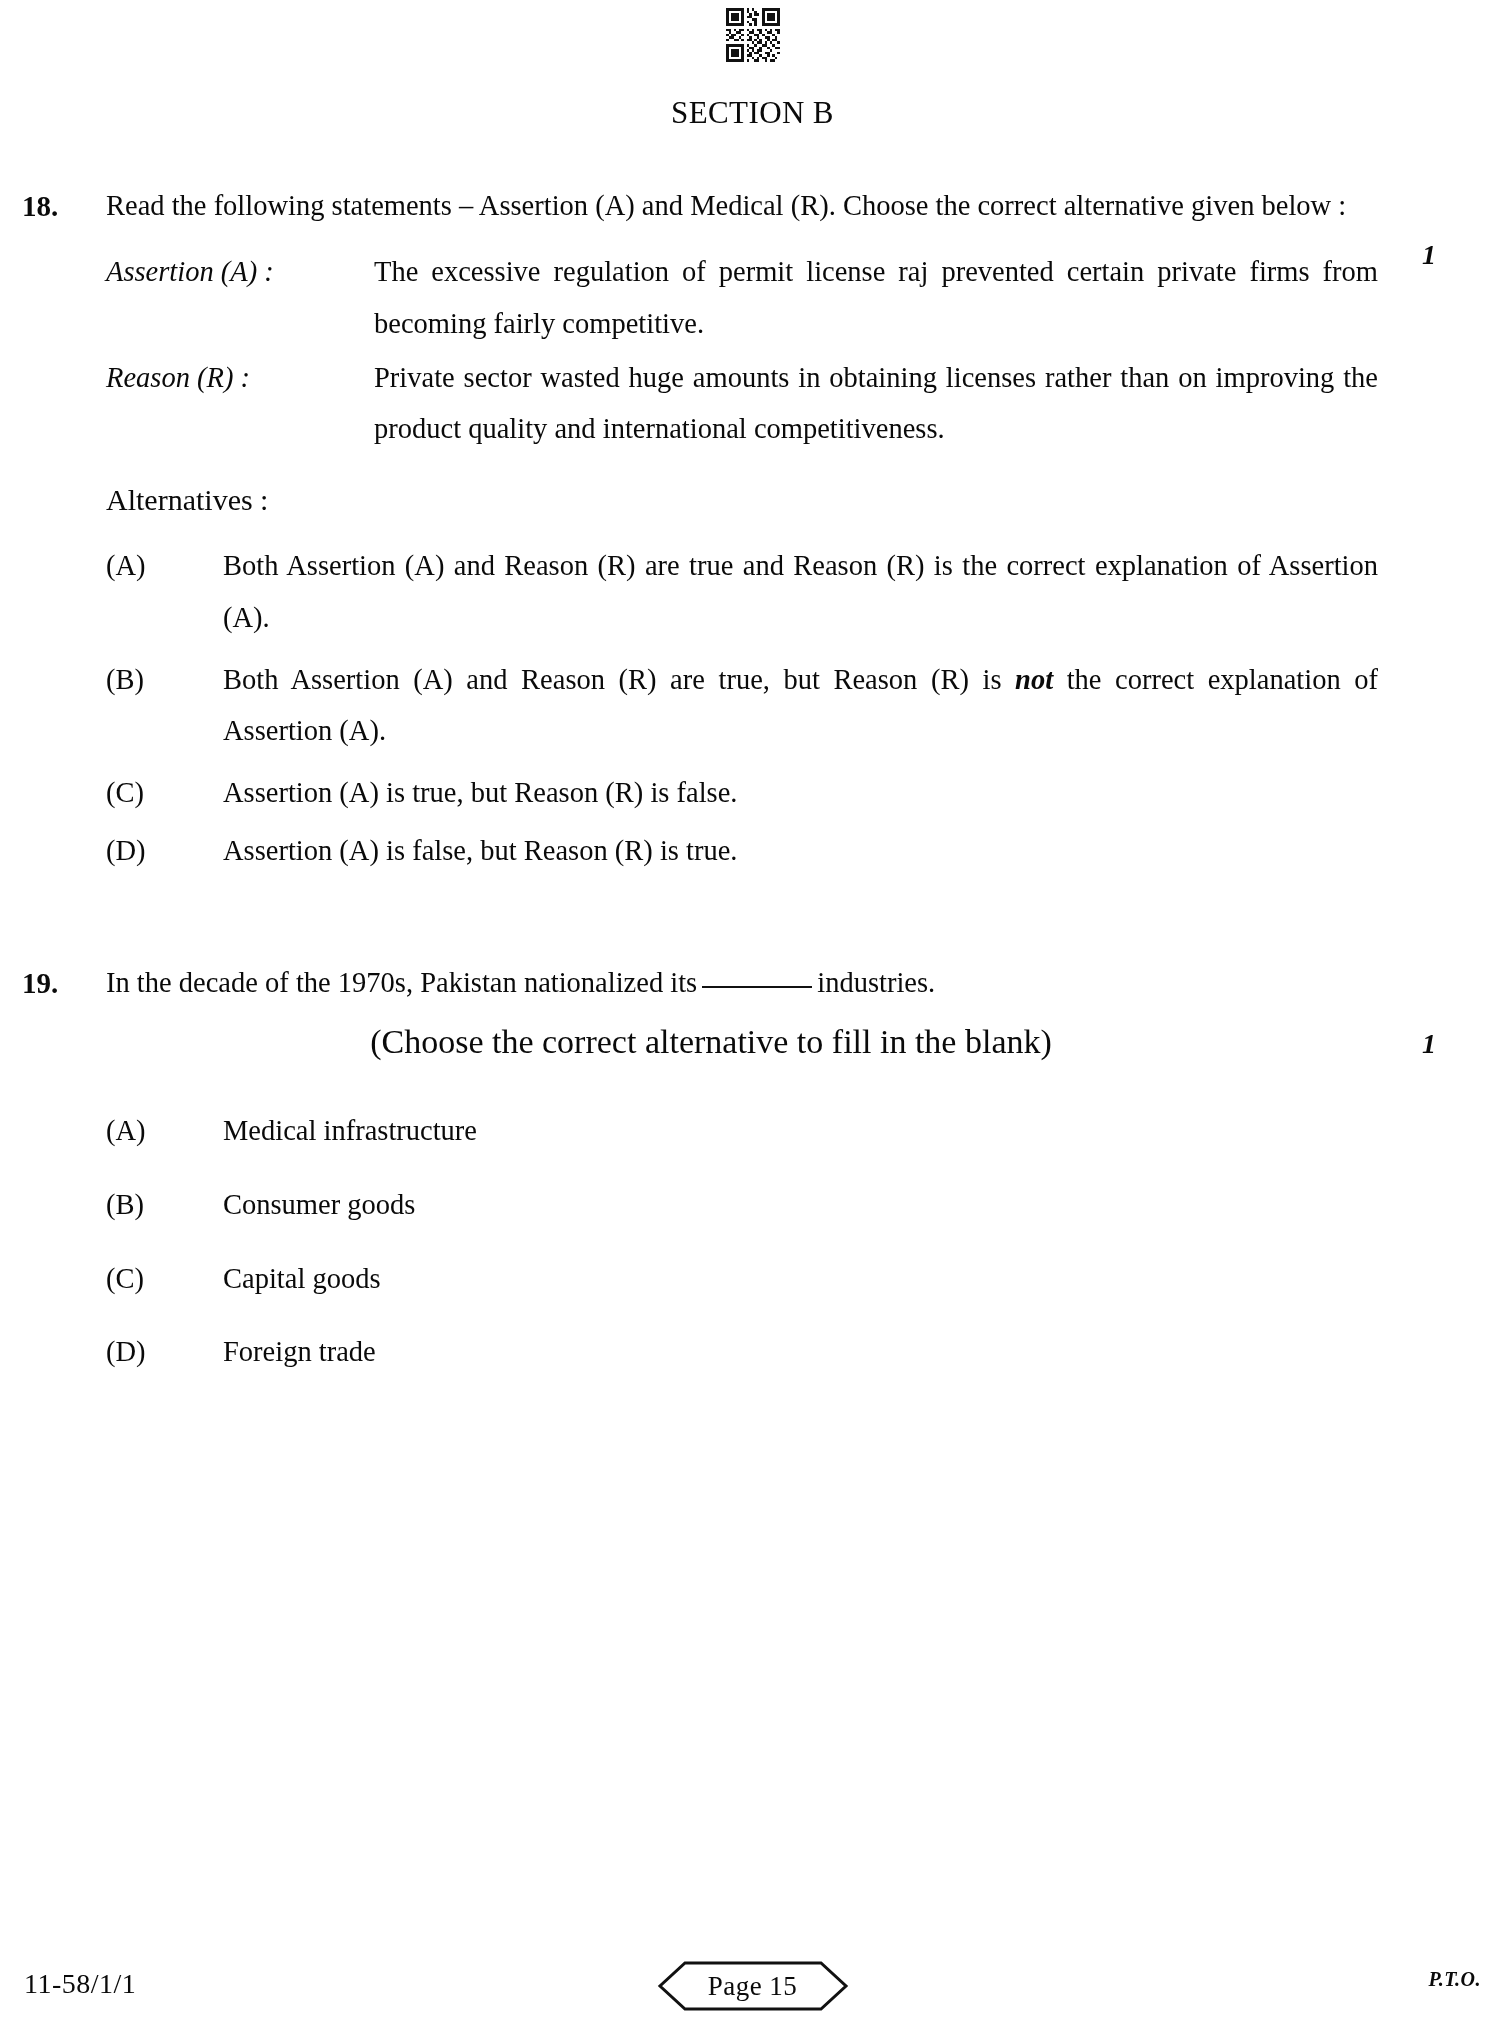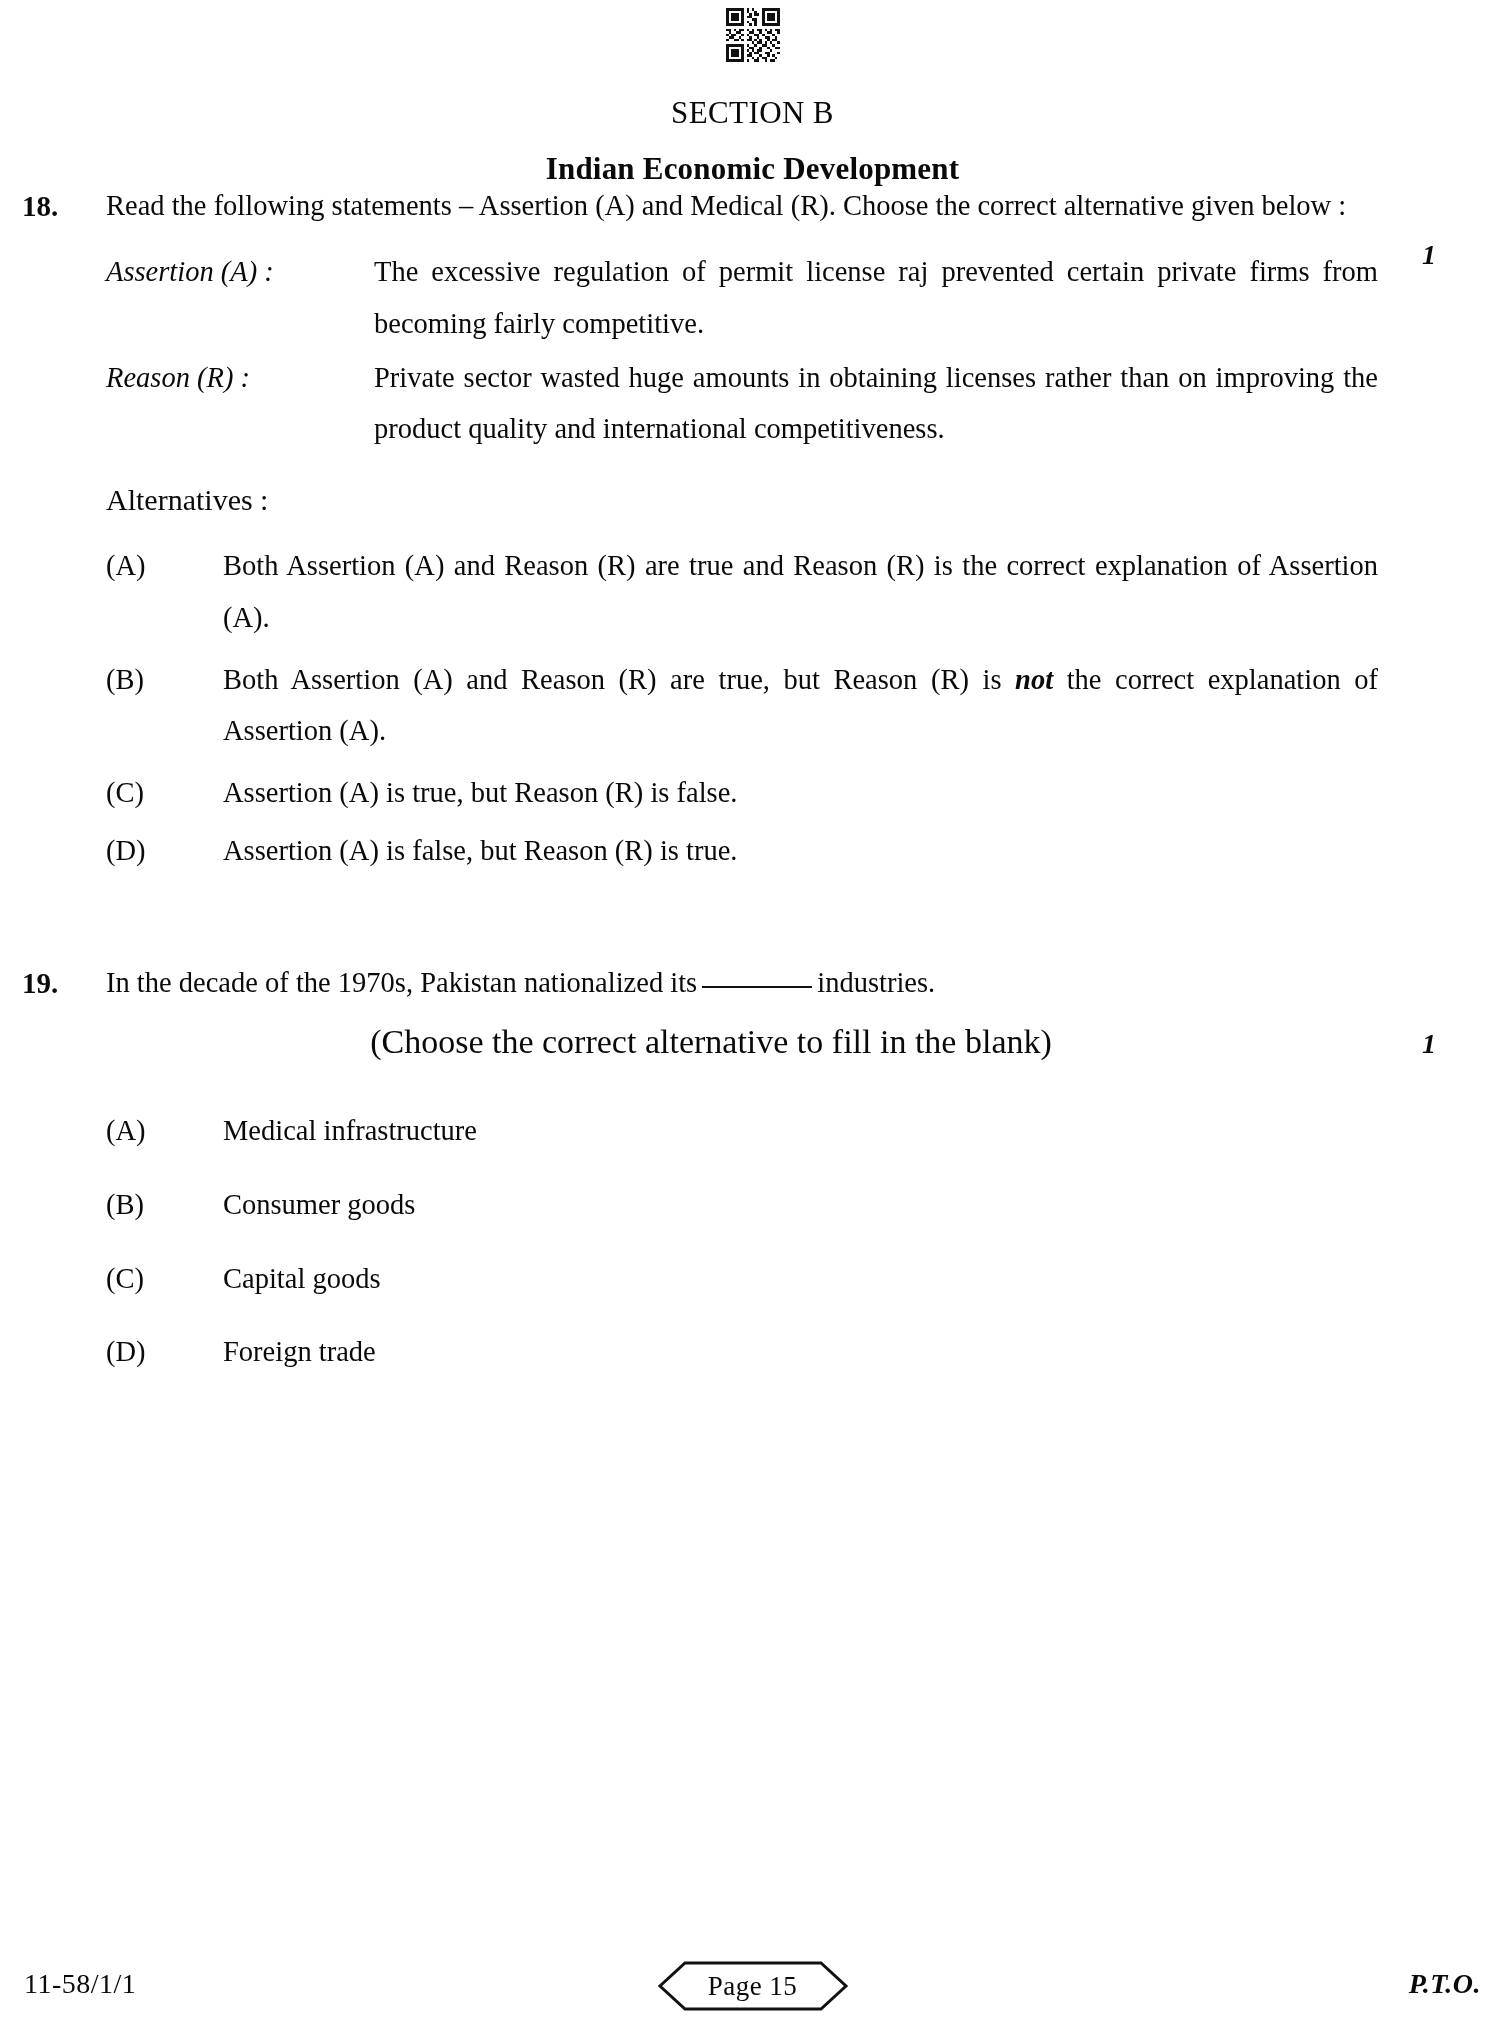--- a/index.html
+++ b/index.html
@@ -189,21 +189,21 @@
     left: 24px;
     top: 12px;
     font-size: 28px;
     letter-spacing: 0.5px;
     text-align: center;
   }
   .foot-right {
     position: absolute;
     right: 24px;
     top: 12px;
-    font-size: 28px;
+    font-size: 20px;
     font-weight: bold;
     font-style: italic;
     letter-spacing: 0.5px;
   }
   .foot-center {
     position: absolute;
     left: 50%;
     transform: translateX(-50%);
     top: 0;
     width: 250px;
@@ -332,21 +332,20 @@
         <rect x="8" y="20" width="1" height="1"></rect>
           <rect x="11" y="20" width="2" height="1"></rect>
         <rect x="15" y="20" width="1" height="1"></rect>
           <rect x="17" y="20" width="2" height="1"></rect>
       </g>
     </svg>
   </div>
 
   <div class="section-head">
     <div class="section-title">SECTION B</div>
-    <div class="section-sub">Indian Economic Development</div>
   </div>
 
   <div class="content">
 
     <div class="qrow">
       <div class="qnum">18.</div>
       <div class="qbody">
 
         <div class="para">Read the following statements – Assertion (A) and Medical (R). Choose the correct alternative given below :</div>
         <div class="marks" style="top:50px;">1</div>

